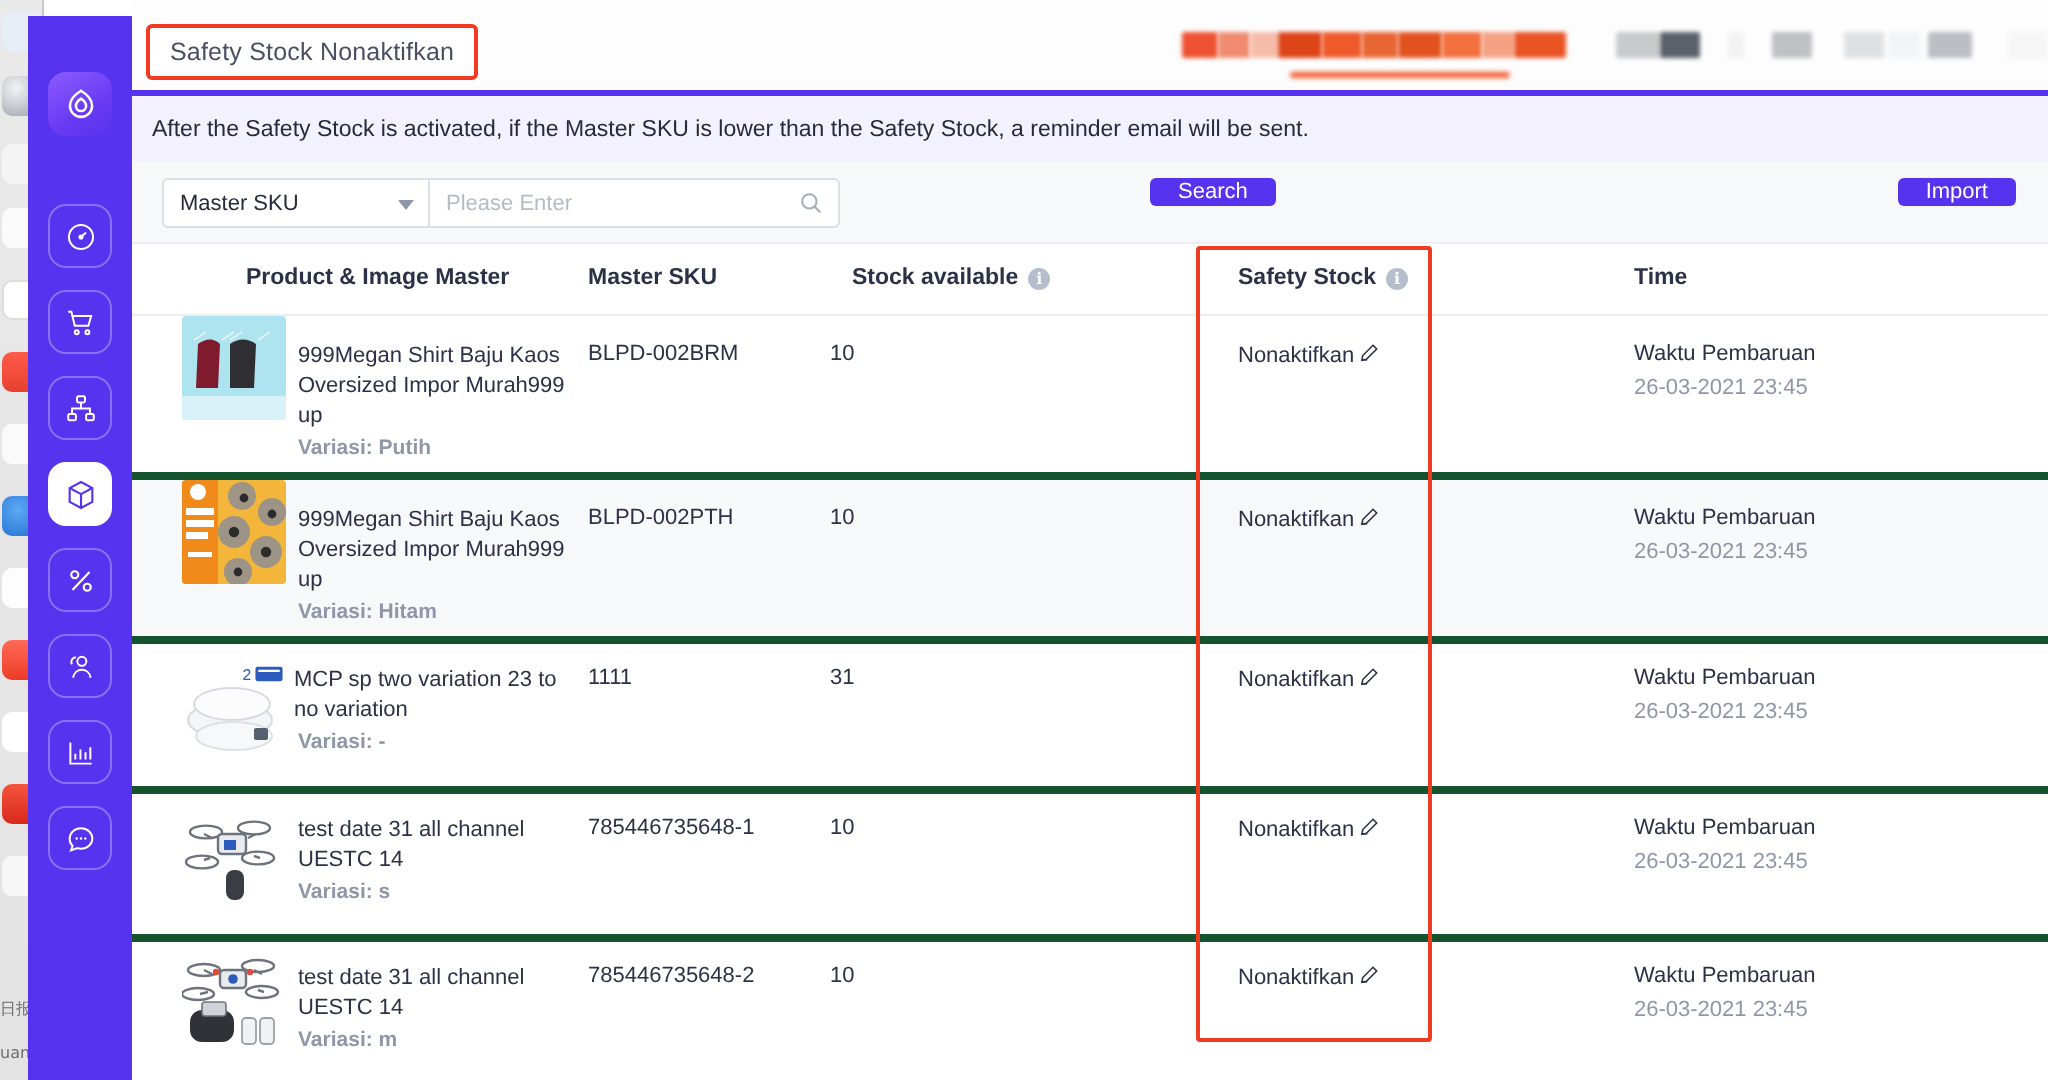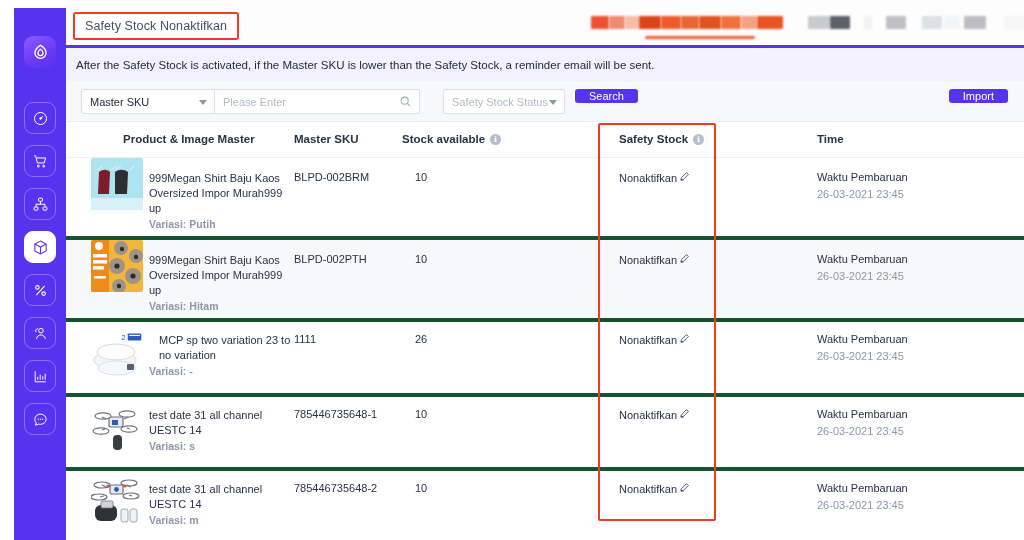--- a/index.html
+++ b/index.html
@@ -143,20 +143,37 @@
   .annot-col {
     position: absolute; left: 598px; top: 123px; width: 118px; height: 398px;
     border: 2px solid #ef3b21; border-radius: 2px; pointer-events: none;
   }
 </style>
 </head>
 <body>
 
 <div id="root">
 
+  <div class="dock">
+    <div class="dock-ico" style="top:6px;  background:#e7eef7;"></div>
+    <div class="dock-ico" style="top:38px; background:radial-gradient(circle at 35% 30%,#f2f3f5,#9aa0a8);"></div>
+    <div class="dock-ico" style="top:72px; background:#f4f4f5;"></div>
+    <div class="dock-ico" style="top:104px;background:#fbfbfb;"></div>
+    <div class="dock-ico" style="top:140px;background:#fff;border:1px solid #ddd;"></div>
+    <div class="dock-ico" style="top:176px;background:linear-gradient(180deg,#ff5b4a,#e8402e);"></div>
+    <div class="dock-ico" style="top:212px;background:#fafafa;"></div>
+    <div class="dock-ico" style="top:248px;background:radial-gradient(circle at 40% 35%,#5fa8f5,#1f6fd0);"></div>
+    <div class="dock-ico" style="top:284px;background:#fdfdfd;"></div>
+    <div class="dock-ico" style="top:320px;background:linear-gradient(180deg,#ff6a57,#ec3b26);"></div>
+    <div class="dock-ico" style="top:356px;background:#fff;"></div>
+    <div class="dock-ico" style="top:392px;background:linear-gradient(180deg,#f4553f,#d9281a);"></div>
+    <div class="dock-ico" style="top:428px;background:#f7f7f8;"></div>
+    <div class="dock-txt" style="top:500px;">日报</div>
+    <div class="dock-txt" style="top:522px;">uan</div>
+  </div>
 
   <div class="topbar">
     <div class="blk" style="left:525px; top:16px; width:18px;  height:13px; background:#ee5132;"></div>
     <div class="blk" style="left:543px; top:16px; width:16px;  height:13px; background:#f08b70;"></div>
     <div class="blk" style="left:559px; top:16px; width:14px;  height:13px; background:#f6bda9;"></div>
     <div class="blk" style="left:573px; top:16px; width:22px;  height:13px; background:#dd4418;"></div>
     <div class="blk" style="left:595px; top:16px; width:20px;  height:13px; background:#ef5a2b;"></div>
     <div class="blk" style="left:615px; top:16px; width:18px;  height:13px; background:#e86633;"></div>
     <div class="blk" style="left:633px; top:16px; width:22px;  height:13px; background:#e2521f;"></div>
     <div class="blk" style="left:655px; top:16px; width:20px;  height:13px; background:#f1703e;"></div>
@@ -285,43 +302,39 @@
   <div class="searchfield">
     <span>Please Enter</span>
     <span class="search-ico">
       <svg width="13" height="13" viewBox="0 0 24 24" fill="none" stroke="#a6adbb" stroke-width="1.9">
         <circle cx="10.5" cy="10.5" r="6.6"></circle>
           <path d="M15.4 15.4L20.5 20.5"></path>
       </svg>
     </span>
   </div>
 
-  <div class="sel placeholder" style="left:443px; top:89px; width:122px;">
-    <span>Safety Stock Status</span>
-    <span class="caret"></span>
-  </div>
 
   <div class="btn" style="left:575px; top:89px;">
     <span>Search</span>
   </div>
 
   <div class="btn" style="right:16px; top:89px;">
     <span>Import</span>
   </div>
 
   <div class="table">
 
     <div class="thead">
       <div class="th" style="left:21px;padding-left:36px;">
         <span>Product &amp; Image Master</span>
       </div>
       <div class="th" style="left:228px;">
         <span>Master SKU</span>
       </div>
-      <div class="th" style="left:336px;">
+      <div class="th" style="left:360px;">
         <span>Stock available</span>
         <span class="info-ico">i</span>
       </div>
       <div class="th" style="left:553px;">
         <span>Safety Stock</span>
         <span class="info-ico">i</span>
       </div>
       <div class="th" style="left:751px;">
         <span>Time</span>
       </div>
@@ -417,27 +430,27 @@
           <rect x="36" y="34" width="7" height="6" rx="1" fill="#55606f"></rect>
         </svg>
       </div>
       <div class="cell" style="left:55px; top:10px;">
         <svg width="22" height="10" viewBox="0 0 30 14">
           <text x="0" y="11" font-size="11" fill="#2a5bbd" font-family="Liberation Sans">2</text>
           <rect x="9" y="2" width="19" height="10" rx="1.5" fill="#2a5bbd"></rect>
           <rect x="11" y="4" width="15" height="1.6" fill="#fff"></rect>
         </svg>
       </div>
-      <div class="cell prod-name" style="left:93px; top:11px;">MCP sp two variation 23 to no variation</div>
+      <div class="cell prod-name" style="left:81px; top:11px;">MCP sp two variation 23 to no variation</div>
       <div class="cell prod-var" style="left:83px; top:41px;">
         <span>Variasi:</span>
         <span>-</span>
       </div>
       <div class="cell" style="left:228px; top:11px;">1111</div>
-      <div class="cell" style="left:349px; top:11px;">26</div>
+      <div class="cell" style="left:349px; top:11px;">31</div>
       <div class="cell ss-val" style="left:553px; top:11px;">
         <span>Nonaktifkan</span>
         <span>
           <svg width="11" height="11" viewBox="0 0 24 24" fill="none" stroke="#2b3146" stroke-width="1.7">
             <path d="M4 19.5h6"></path>
               <path d="M16.4 3.6l4 4L9.2 18.8l-5 1 1-5z"></path>
           </svg>
         </span>
       </div>
       <div class="cell" style="left:751px; top:11px;">

